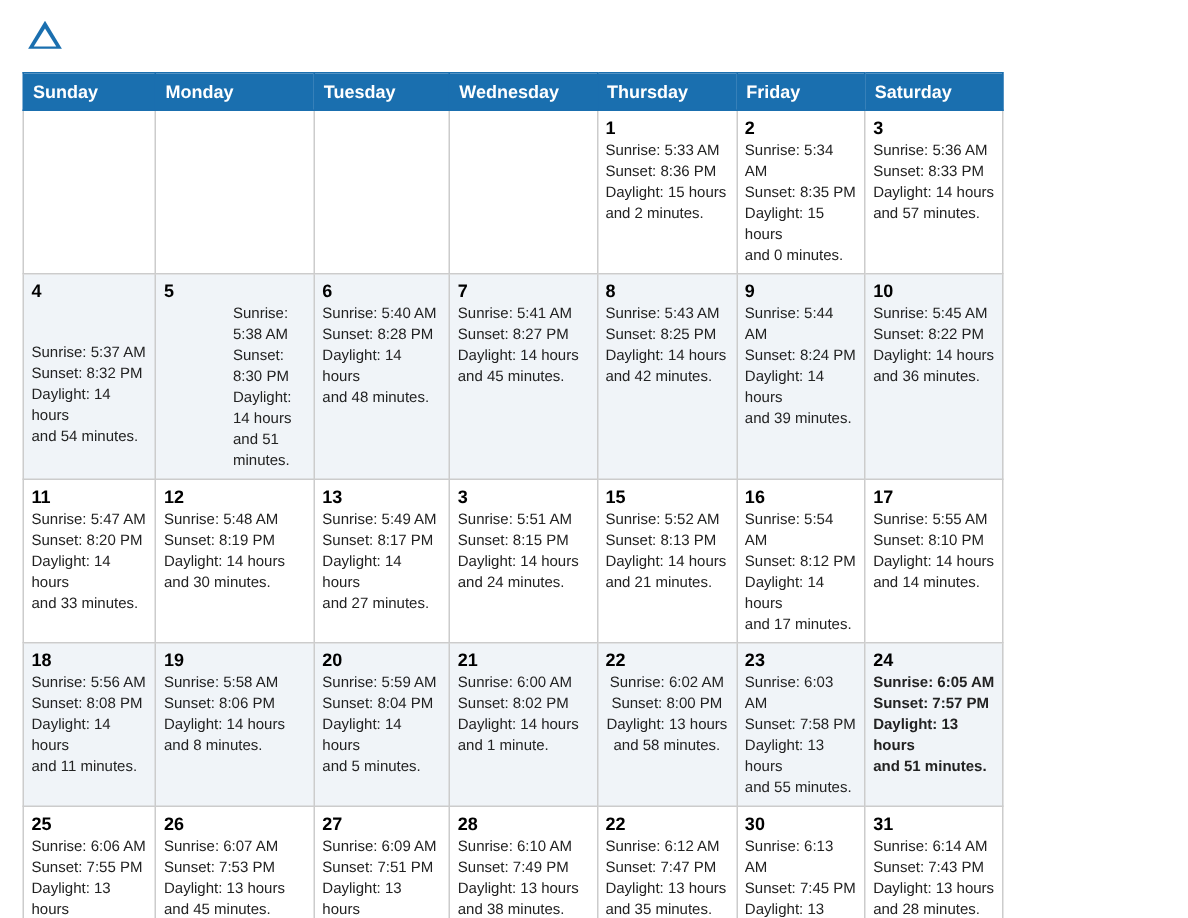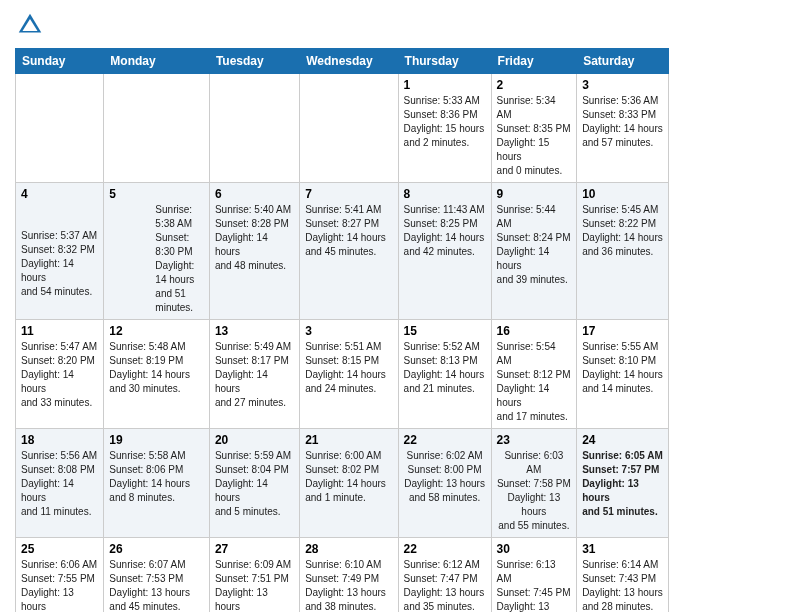--- a/index.html
+++ b/index.html
@@ -174,21 +174,21 @@
           </td>
           <td>
             <div class="day-number">7</div>
             <div class="day-info" style="white-space: pre-line;">Sunrise: 5:41 AM
 Sunset: 8:27 PM
 Daylight: 14 hours
 and 45 minutes.</div>
           </td>
           <td>
             <div class="day-number">8</div>
-            <div class="day-info" style="white-space: pre-line;">Sunrise: 11:43 AM
+            <div class="day-info" style="white-space: pre-line;">Sunrise: 5:43 AM
 Sunset: 8:25 PM
 Daylight: 14 hours
 and 42 minutes.</div>
           </td>
           <td>
             <div class="day-number">9</div>
             <div class="day-info" style="white-space: pre-line;">Sunrise: 5:44 AM
 Sunset: 8:24 PM
 Daylight: 14 hours
 and 39 minutes.</div>
@@ -283,21 +283,21 @@
           </td>
           <td>
             <div class="day-number">22</div>
             <div class="day-info" style="white-space: pre-line; text-align: center;">Sunrise: 6:02 AM
 Sunset: 8:00 PM
 Daylight: 13 hours
 and 58 minutes.</div>
           </td>
           <td>
             <div class="day-number">23</div>
-            <div class="day-info" style="white-space: pre-line; text-align: center;">Sunrise: 6:03 AM
+            <div class="day-info" style="white-space: pre-line;">Sunrise: 6:03 AM
 Sunset: 7:58 PM
 Daylight: 13 hours
 and 55 minutes.</div>
           </td>
           <td>
             <div class="day-number">24</div>
             <div class="day-info" style="white-space: pre-line; font-weight: bold;">Sunrise: 6:05 AM
 Sunset: 7:57 PM
 Daylight: 13 hours
 and 51 minutes.</div>

